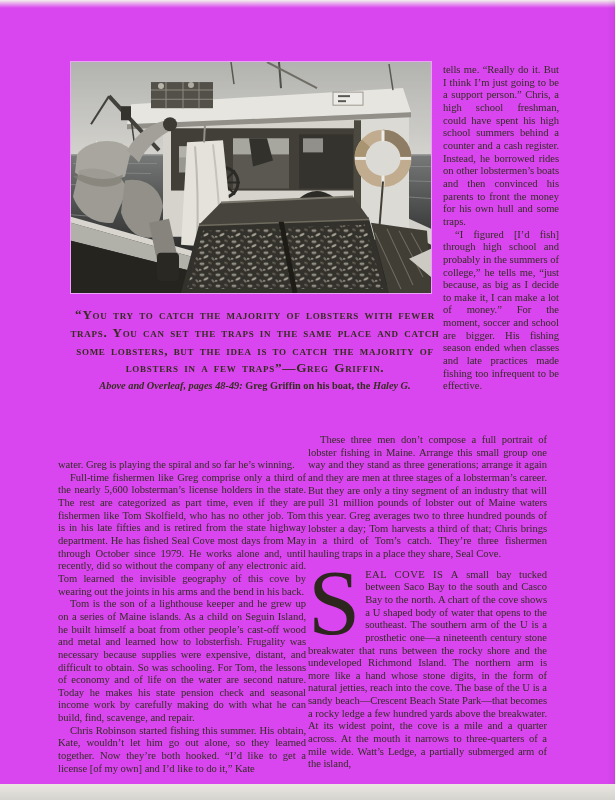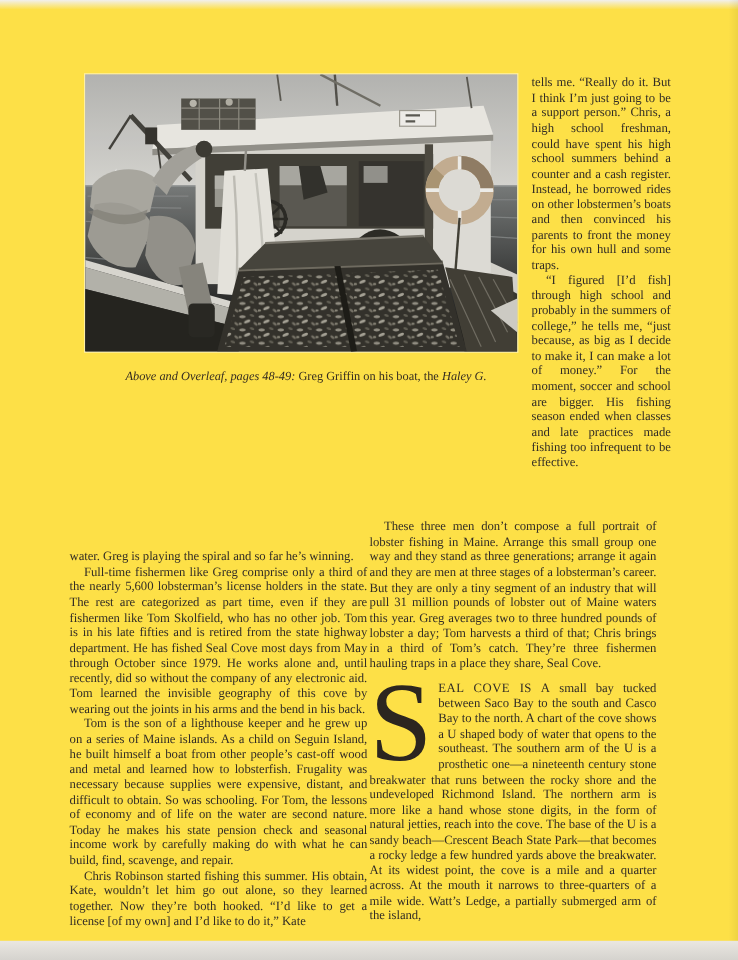--- a/index.html
+++ b/index.html
@@ -1,18 +1,18 @@
 <!DOCTYPE html>
 <html><head>
 <meta charset="utf-8">
 <style>
   html,body { margin:0; padding:0; background:#dcdad5; }
   .page {
     position:relative; width:615px; height:800px; margin:0 auto;
-    background:#fde047;
+    background:#d946ef;
     font-family:"Liberation Serif","DejaVu Serif",serif;
     color:#332d25; overflow:hidden;
   }
   
   .scan-bottom { position:absolute; left:0; bottom:0; width:100%; height:16px;
     background:linear-gradient(to bottom,#eae7e1,#d5d3ce); }
   .scan-right { position:absolute; top:0; right:0; width:8px; height:100%;
     background:linear-gradient(to right,rgba(0,0,0,0),rgba(0,0,0,0.06)); }
   .scan-top { position:absolute; top:0; left:0; width:100%; height:8px;
     background:linear-gradient(to bottom,#f2f0ec,rgba(242,240,236,0)); }
@@ -30,21 +30,21 @@
 
   .col-left  { position:absolute; left:58px;  top:414px; width:248px;margin-top:45px; }
   .col-right { position:absolute; left:308px; top:434px; width:239px; }
 
   .quote-block { position:absolute; left:60px; top:306px; width:390px; text-align:center; }
   .quote-text {
     font-variant:small-caps; font-weight:bold;
     font-size:13.2px; line-height:17.8px; letter-spacing:0.7px; word-spacing:1.5px;
     color:#352c20;
   }
-  .caption { margin-top:3px; font-size:10.3px; line-height:12px; font-weight:normal; color:#352c20; }
+  .caption { margin-top:3px; font-size:10.3px; line-height:12px; font-weight:bold; color:#352c20; }
   .ital { font-style:italic; }
 
   .dropcap-para { margin-top:8px !important; }
   .dropcap {
     float:left; font-size:94px; line-height:62px; height:62px;
     padding:2px 5px 0 0; color:#2c261f; font-weight:normal;
   }
   .lead-caps { letter-spacing:0.4px; }
 
   .footer { position:absolute; left:260px; top:764px; width:299px; text-align:right;
@@ -209,20 +209,21 @@
       <rect x="0" y="0" width="360" height="230" fill="#cdbfa8" opacity="0.05"></rect>
     </svg>
   </div>
 
   <div class="sidebar-col body-text">
     <p class="noindent">tells me. “Really do it. But I think I’m just going to be a support person.” Chris, a high school freshman, could have spent his high school summers behind a counter and a cash register. Instead, he borrowed rides on other lobstermen’s boats and then convinced his parents to front the money for his own hull and some traps.</p>
     <p>“I figured [I’d fish] through high school and probably in the summers of college,” he tells me, “just because, as big as I decide to make it, I can make a lot of money.” For the moment, soccer and school are bigger. His fishing season ended when classes and late practices made fishing too infrequent to be effective.</p>
   </div>
 
   <div class="quote-block">
+    <div class="quote-text"><span>“You try to catch the majority of lobsters with fewer traps. You can set the traps in the same place and catch some lobsters, but the idea is to catch the majority of lobsters in a few traps”</span><span>—Greg Griffin.</span></div>
     <div class="caption"><span class="ital">Above and Overleaf, pages 48-49: </span><span>Greg Griffin on his boat, the </span><span class="ital">Haley G.</span></div>
   </div>
 
   <div class="col-left body-text">
     <p class="noindent">water. Greg is playing the spiral and so far he’s winning.</p>
     <p>Full-time fishermen like Greg comprise only a third of the nearly 5,600 lobsterman’s license holders in the state. The rest are categorized as part time, even if they are fishermen like Tom Skolfield, who has no other job. Tom is in his late fifties and is retired from the state highway department. He has fished Seal Cove most days from May through October since 1979. He works alone and, until recently, did so without the company of any electronic aid. Tom learned the invisible geography of this cove by wearing out the joints in his arms and the bend in his back.</p>
     <p>Tom is the son of a lighthouse keeper and he grew up on a series of Maine islands. As a child on Seguin Island, he built himself a boat from other people’s cast-off wood and metal and learned how to lobsterfish. Frugality was necessary because supplies were expensive, distant, and difficult to obtain. So was schooling. For Tom, the lessons of economy and of life on the water are second nature. Today he makes his state pension check and seasonal income work by carefully making do with what he can build, find, scavenge, and repair.</p>
     <p>Chris Robinson started fishing this summer. His obtain, Kate, wouldn’t let him go out alone, so they learned together. Now they’re both hooked. “I’d like to get a license [of my own] and I’d like to do it,” Kate</p>
   </div>
 

